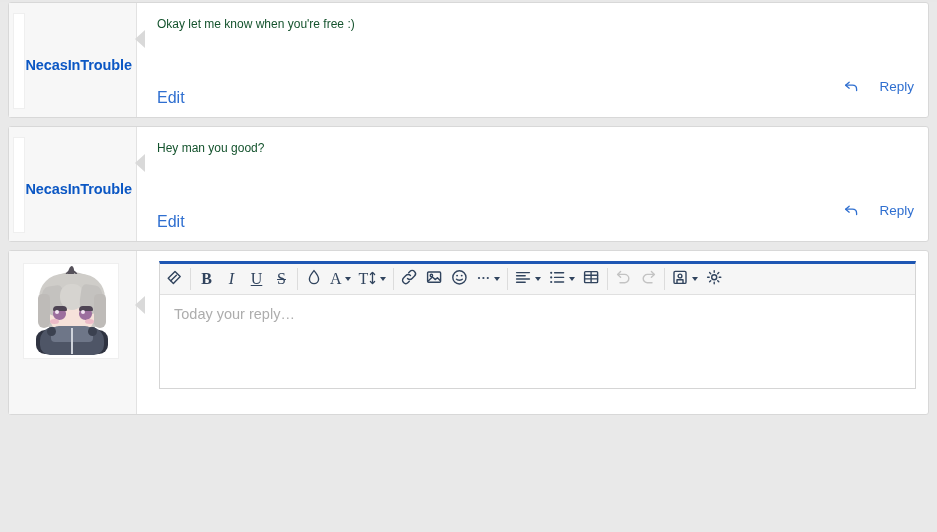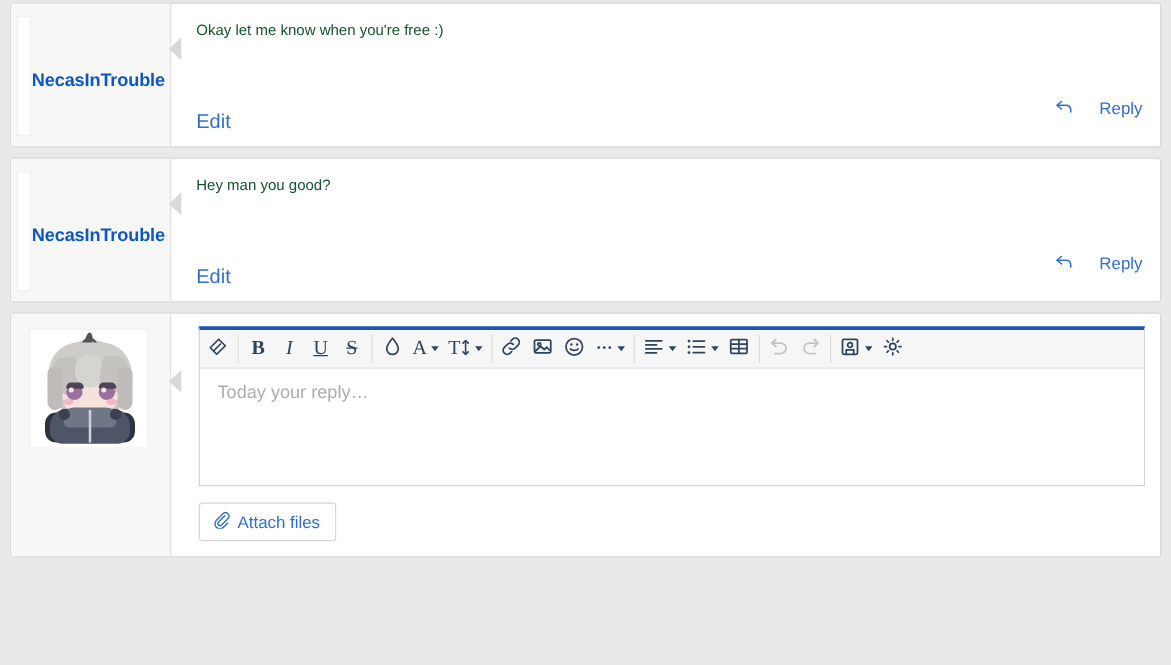--- a/index.html
+++ b/index.html
@@ -109,21 +109,21 @@
     color: #2f6fd0;
     text-decoration: none;
     cursor: pointer;
     margin-top: 23px;
   }
   .reply-link {
     font-size: 13.5px;
     color: #2f6fd0;
     text-decoration: none;
     display: inline-flex;
-    align-items: flex-start;
+    align-items: center;
     gap: 20px;
     cursor: pointer;
   }
   .reply-link svg { display: block; }
 
   
   .editor-card {
     background: #fff;
     border: 1px solid #d8d8d8;
     border-radius: 3px;
@@ -635,26 +635,18 @@
                   <path d="M8.2 1.6 V3.2 M8.2 13.2 V14.8 M1.6 8.2 H3.2 M13.2 8.2 H14.8 M3.6 3.6 L4.7 4.7 M11.7 11.7 L12.8 12.8 M12.8 3.6 L11.7 4.7 M4.7 11.7 L3.6 12.8"></path>
                 </svg></span>
             </button>
           </div>
         <div class="compose-area">
           <span id="composePlaceholder">Today your reply…</span>
         </div>
       </div>
 
       <div class="editor-actions">
-        <button class="attach-btn">
-          <span>
-            <svg width="14" height="14" viewBox="0 0 16 16" fill="none" stroke="#2f6fd0" stroke-width="1.3">
-              <path d="M11.3 4.2 L5.6 9.9 a1.9 1.9 0 0 0 2.7 2.7 l6.0-6.0 a3.2 3.2 0 0 0-4.5-4.5 l-6.2 6.2 a4.5 4.5 0 0 0 6.4 6.4 l4.0-4.0" stroke-linecap="round" stroke-linejoin="round"></path>
-            </svg>
-          </span>
-          <span>Attach files</span>
-        </button>
 
       </div>
     </div>
   </div>
 
 </div>
 
 </body></html>

